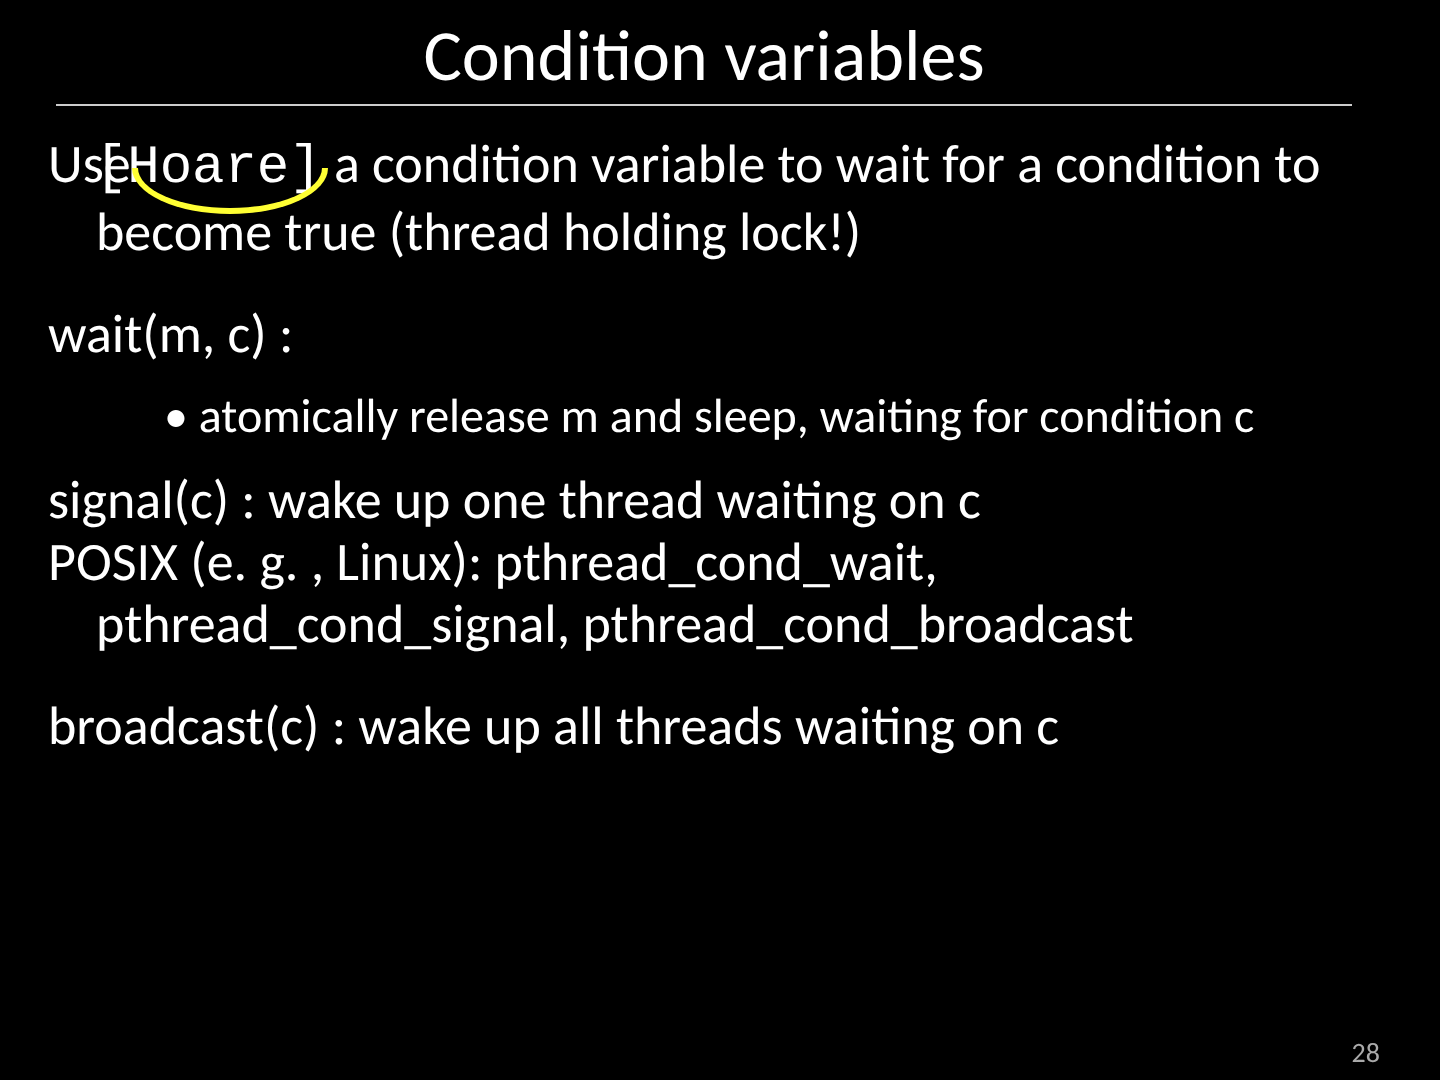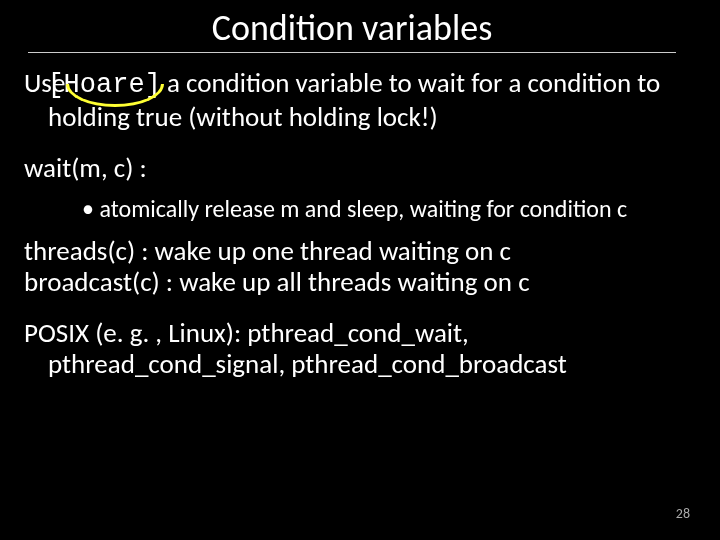--- a/index.html
+++ b/index.html
@@ -72,46 +72,46 @@
     height: 20px;
     border: 3px solid #ffff33;
     border-bottom: none;
     border-radius: 50% 50% 0 0 / 100% 100% 0 0;
     transform: scaleY(-1);
     pointer-events: none;
   }
   .pagenum {
     position: absolute;
     right: 14px;
-    bottom: 18px;
+    bottom: 5px;
     font-size: 14px;
     color: #aaa;
     margin-top: 24px;
   }
 </style>
 </head>
 <body>
 
 <div class="slide">
 
   <div class="title">Condition variables</div>
   <div class="title-underline"></div>
 
   <div class="body">
 
     <p class="para">
-      <span>Use </span><span class="hoare-wrap"><span>[Hoare]</span><span class="hoare-mark"></span></span><span> a condition variable to wait for a condition to holding true (without holding lock!)</span>
+      <span>Use </span><span class="hoare-wrap"><span>[Hoare]</span><span class="hoare-mark"></span></span><span> a condition variable to wait for a condition to become true (thread holding lock!)</span>
     </p>
 
     <p class="para tight">wait(m, c) :</p>
     <div class="bullet-list">
       <p class="bullet">atomically release m and sleep, waiting for condition c</p>
     </div>
 
-    <p class="para mid">threads(c) : wake up one thread waiting on  c</p>
+    <p class="para mid">signal(c) : wake up one thread waiting on  c</p>
+    <p class="para">POSIX (e. g. , Linux): pthread_cond_wait, pthread_cond_signal, pthread_cond_broadcast</p>
+
     <p class="para">broadcast(c) : wake up all threads waiting on  c</p>
-
-    <p class="para">POSIX (e. g. , Linux): pthread_cond_wait, pthread_cond_signal, pthread_cond_broadcast</p>
 
   </div>
 
   <div class="pagenum">28</div>
 </div>
 
 </body></html>

